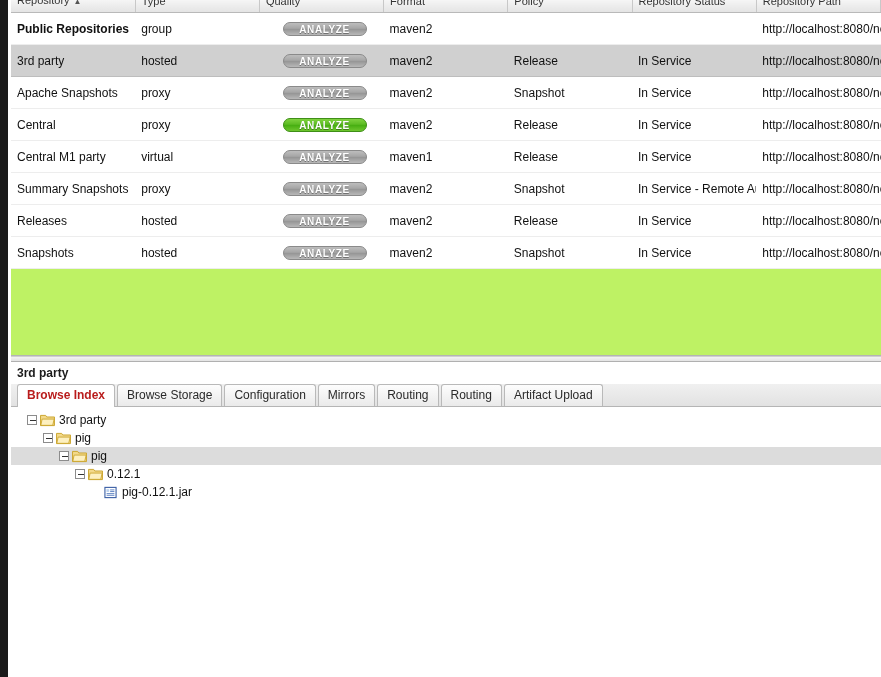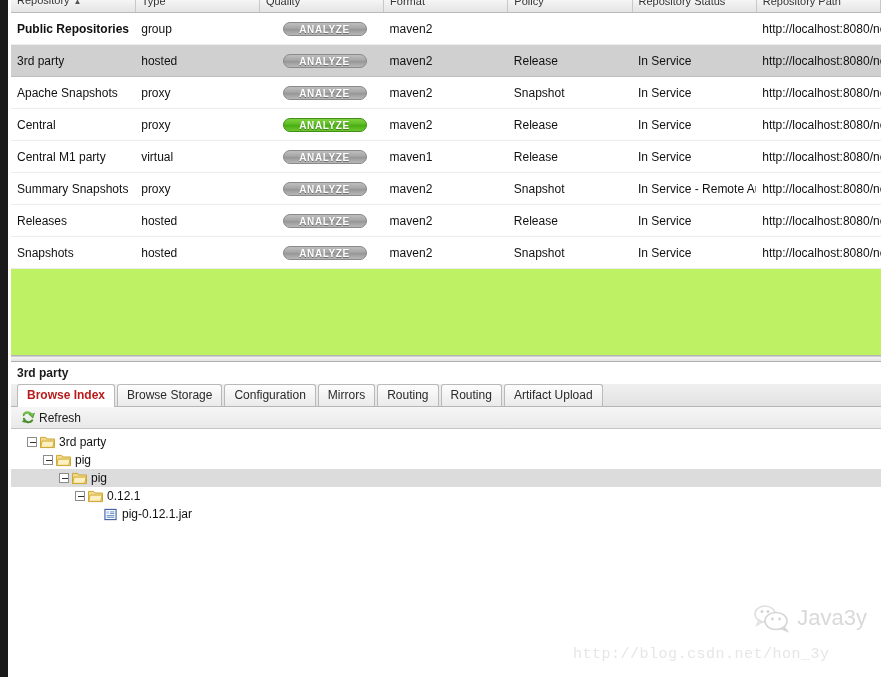--- a/index.html
+++ b/index.html
@@ -401,32 +401,20 @@
   </div>
 
   <div class="splitter"></div>
 
   <div class="detail-panel">
 
     <div class="detail-title">3rd party</div>
 
     <div class="tabbar" id="tabbar"><div class="tab active">Browse Index</div><div class="tab">Browse Storage</div><div class="tab">Configuration</div><div class="tab">Mirrors</div><div class="tab">Routing</div><div class="tab">Routing</div><div class="tab">Artifact Upload</div></div>
 
-    <div class="toolbar">
-      <div class="refresh-btn">
-        <svg width="14" height="14" viewBox="0 0 16 16">
-          <path d="M3 5.2 A5.2 5.2 0 0 1 12.2 4.2 L10.2 4.2 L13.4 7.2 L14.6 3.4 L13.4 4.0" fill="none" stroke="#4b8f2e" stroke-width="1.6" stroke-linecap="round"></path>
-          <path d="M3.2 3.6 A5.4 5.4 0 0 1 12.6 5.4" fill="none" stroke="#6fbf44" stroke-width="2.4" stroke-linecap="round"></path>
-          <path d="M12.8 10.8 A5.4 5.4 0 0 1 3.4 9.0" fill="none" stroke="#4b8f2e" stroke-width="2.4" stroke-linecap="round"></path>
-          <polygon points="12.0,2.4 15.4,4.4 11.6,6.0" fill="#6fbf44"></polygon>
-          <polygon points="4.2,13.6 0.8,11.6 4.6,10.0" fill="#4b8f2e"></polygon>
-        </svg>
-        <span>Refresh</span>
-      </div>
-    </div>
 
     <div class="tree" id="tree">
         <div class="tree-row">
           <span style="display: inline-block; width: 16px; flex: 0 0 auto;"></span>
           <span class="expander"></span>
           <span style="display: flex; flex: 0 0 auto;">
             <svg class="folder-ico" width="15" height="13" viewBox="0 0 16 14">
               <path d="M0.5 3.2 L0.5 12.5 L15.5 12.5 L15.5 3.2 L7.2 3.2 L6.0 1.5 L0.5 1.5 Z" fill="#f3d98a" stroke="#c9a227" stroke-width="1"></path>
               <path d="M2.2 5.5 L15.2 5.5 L13.6 12.2 L0.8 12.2 Z" fill="#fdf0c0" stroke="#c9a227" stroke-width="0.9"></path>
             </svg>
@@ -477,30 +465,14 @@
               <line x1="6.6" y1="6.0" x2="11.2" y2="6.0" stroke="#5a7fc0" stroke-width="1"></line>
               <line x1="2.8" y1="8.2" x2="11.2" y2="8.2" stroke="#5a7fc0" stroke-width="1"></line>
               <line x1="2.8" y1="10.0" x2="11.2" y2="10.0" stroke="#5a7fc0" stroke-width="1"></line>
             </svg>
           </span>
           <span>pig-0.12.1.jar</span>
         </div>
       </div>
   </div>
 
-  <div class="watermark">
-    <div class="wm-brand">
-      <svg width="40" height="30" viewBox="0 0 40 30">
-        <ellipse cx="14" cy="11" rx="10" ry="8" fill="none" stroke="#e0e0e0" stroke-width="1.6"></ellipse>
-        <polygon points="8,17 6,22 11,19" fill="none" stroke="#e0e0e0" stroke-width="1.6"></polygon>
-        <ellipse cx="25" cy="18" rx="11" ry="8.5" fill="#ffffff" stroke="#d5d5d5" stroke-width="1.6"></ellipse>
-        <polygon points="33,24 36,28 31,26" fill="#ffffff" stroke="#d5d5d5" stroke-width="1.6"></polygon>
-        <circle cx="11" cy="8.5" r="1.5" fill="#d5d5d5"></circle>
-        <circle cx="17" cy="8.5" r="1.5" fill="#d5d5d5"></circle>
-        <circle cx="21.5" cy="16" r="1.4" fill="#d5d5d5"></circle>
-        <circle cx="28.5" cy="16" r="1.4" fill="#d5d5d5"></circle>
-      </svg>
-      <span class="wm-text">Java3y</span>
-    </div>
-    <div class="wm-url">http://blog.csdn.net/hon_3y</div>
-  </div>
 
 </div>
 
 </body></html>

